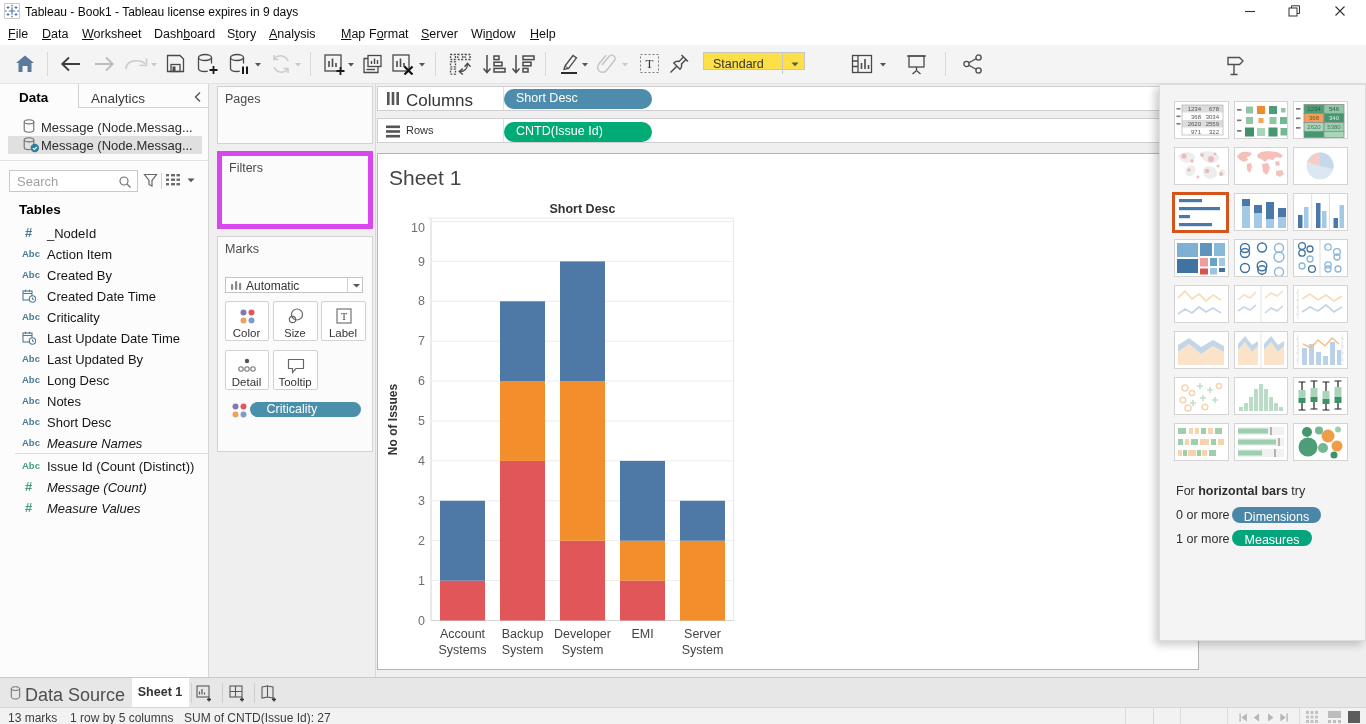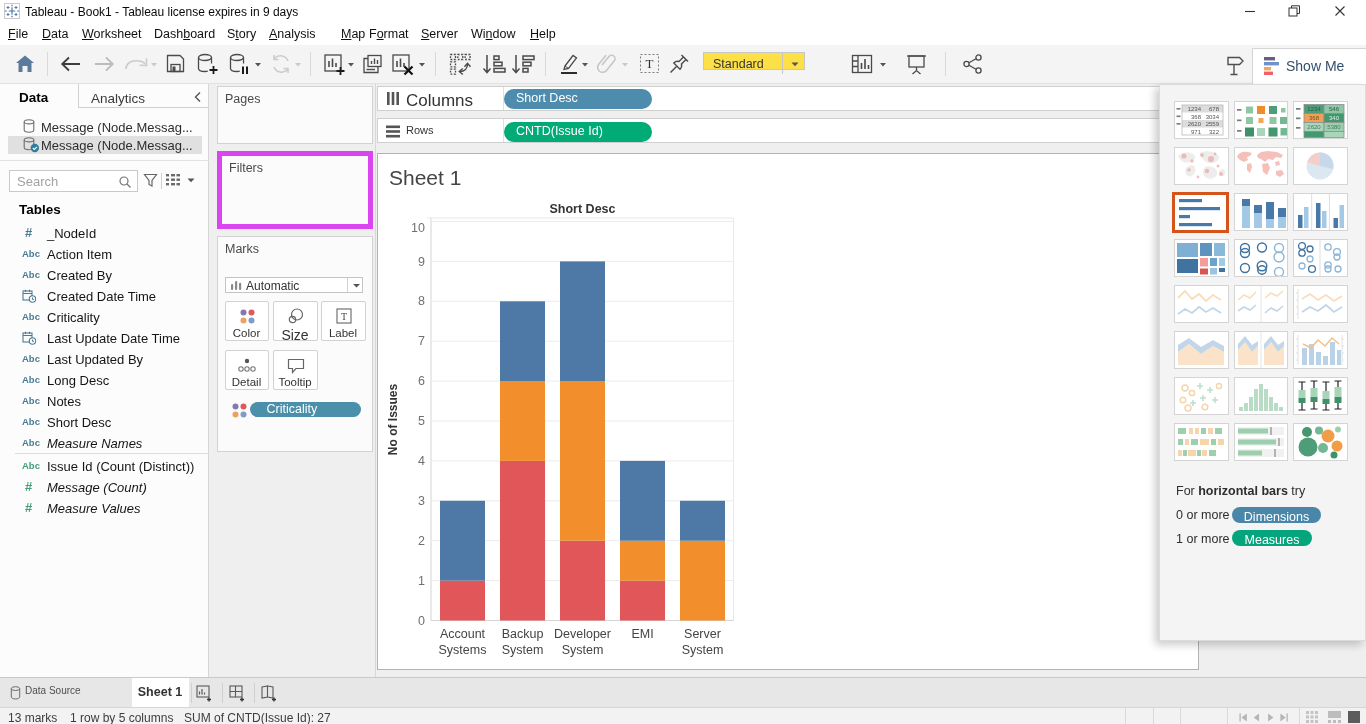--- a/index.html
+++ b/index.html
@@ -254,29 +254,20 @@
     </g>
   </svg>
 
   <svg class="abs" style="left:1225px;top:8px;" width="22" height="24" viewBox="0 0 22 24">
     <g fill="none" stroke="#4f4f4f" stroke-width="1.4">
       <path d="M3 4.5 H14.5 L18 8 L14.5 11.5 H3 Z"></path>
       <path d="M9 11.5 V21 M5.5 21.5 H12.5"></path>
     </g>
   </svg>
 
-  <div class="abs" style="left:1252px;top:3px;width:114px;height:36px;background:#fff;border:1px solid #d5d5d5;border-right:none;border-bottom:none;">
-    <svg class="abs" style="left:11px;top:7px;" width="18" height="20" viewBox="0 0 18 20">
-      <rect x="0" y="1" width="11" height="3.4" fill="#6a5c86"></rect>
-      <rect x="0" y="6" width="15" height="3.4" fill="#6e93c4"></rect>
-      <rect x="0" y="11" width="7" height="3.4" fill="#f5a45d"></rect>
-      <rect x="0" y="15.6" width="9" height="3.4" fill="#ee6166"></rect>
-    </svg>
-    <span class="abs" style="left:33px;top:9px;font-size:14px;color:#33506b;">Show Me</span>
-  </div>
 </div>
 
 <div id="leftpanel" class="abs" style="left:0;top:84px;width:209px;height:593px;background:#fcfcfc;border-right:1px solid #d6d6d6;">
 
   <div class="abs" style="left:78px;top:0;width:130px;height:24px;border-bottom:1px solid #d0d0d0;border-left:1px solid #d0d0d0;background:#fcfcfc;"></div>
   <span class="abs" style="left:19px;top:6px;font-size:13.5px;font-weight:bold;color:#000;">Data</span>
   <span class="abs" style="left:91px;top:7px;font-size:13.5px;color:#3a3a3a;">Analytics</span>
   <svg class="abs" style="left:192px;top:7px;" width="12" height="12" viewBox="0 0 12 12">
       <path d="M8 1.5 L3.5 6 L8 10.5" fill="none" stroke="#555" stroke-width="1.4"></path>
     </svg>
@@ -415,21 +406,21 @@
       </svg>
       <span class="abs" style="left:0;top:25px;width:42px;text-align:center;font-size:11.5px;color:#333;">Color</span>
     </div>
     <div class="abs" style="left:55px;top:64px;width:44.5px;height:40px;border:1px solid #d2d2d2;background:#fff;border-radius:2px;">
       <svg class="abs" style="left:13px;top:5px;" width="18" height="18" viewBox="0 0 18 18">
         <g fill="none" stroke="#666" stroke-width="1.2">
             <circle cx="10" cy="7.5" r="5.5"></circle>
             <circle cx="5.5" cy="12.5" r="3.2"></circle>
           </g>
       </svg>
-      <span class="abs" style="left:0;top:25px;width:42px;text-align:center;font-size:14px;color:#333;">Size</span>
+      <span class="abs" style="left:0;top:25px;width:42px;text-align:center;font-size:11px;color:#333;">Size</span>
     </div>
     <div class="abs" style="left:103px;top:64px;width:44.5px;height:40px;border:1px solid #d2d2d2;background:#fff;border-radius:2px;">
       <svg class="abs" style="left:14px;top:6px;" width="16" height="16" viewBox="0 0 16 16">
         <rect x="1" y="1" width="14" height="14" fill="none" stroke="#666" stroke-width="1.1"></rect>
         <text x="8" y="12" font-size="10" font-family="Liberation Serif, serif" fill="#444" text-anchor="middle">T</text>
       </svg>
       <span class="abs" style="left:0;top:25px;width:42px;text-align:center;font-size:11.5px;color:#333;">Label</span>
     </div>
 
     <div class="abs" style="left:6.5px;top:112.5px;width:44.5px;height:40px;border:1px solid #d2d2d2;background:#fff;border-radius:2px;">
@@ -979,21 +970,21 @@
   </div>
 </div>
 
 <div id="tabbar" class="abs" style="left:0;top:677px;width:1366px;height:30px;background:#e7e7e7;border-top:1px solid #c9c9c9;">
   <svg class="abs" style="left:10px;top:8px;" width="11" height="14" viewBox="0 0 11 14">
     <g fill="none" stroke="#6e6e6e" stroke-width="1">
       <ellipse cx="5.5" cy="2.6" rx="4.2" ry="1.9"></ellipse>
       <path d="M1.3 2.6 V11 C1.3 12.1 3.2 13 5.5 13 C7.8 13 9.7 12.1 9.7 11 V2.6"></path>
     </g>
   </svg>
-  <span class="abs" style="left:25px;top:7px;font-size:10px;color:#4f4f4f;">Data Source</span>
+  <span class="abs" style="left:25px;top:7px;font-size:18px;color:#4f4f4f;">Data Source</span>
   <div class="abs" style="left:131.5px;top:0;width:57px;height:30px;background:#fff;"></div>
   <span class="abs" style="left:131.5px;top:7px;width:57px;text-align:center;font-size:12.5px;font-weight:bold;color:#333;">Sheet 1</span>
   <div class="vsep" style="left:190.5px;top:5px;height:20px;background:#cfcfcf;"></div>
   <svg class="abs" style="left:196px;top:7px;" width="18" height="17" viewBox="0 0 18 17">
     <g fill="none" stroke="#5a5a5a" stroke-width="1.1">
       <rect x="1" y="1" width="12" height="11"></rect>
       <path d="M3.5 9.5 V6.5 M6 9.5 V4 M8.5 9.5 V7.5" stroke-width="1.2"></path>
       <path d="M13 12.5 V16.5 M11 14.5 H15" stroke-width="1.4" stroke="#333"></path>
     </g>
   </svg>

